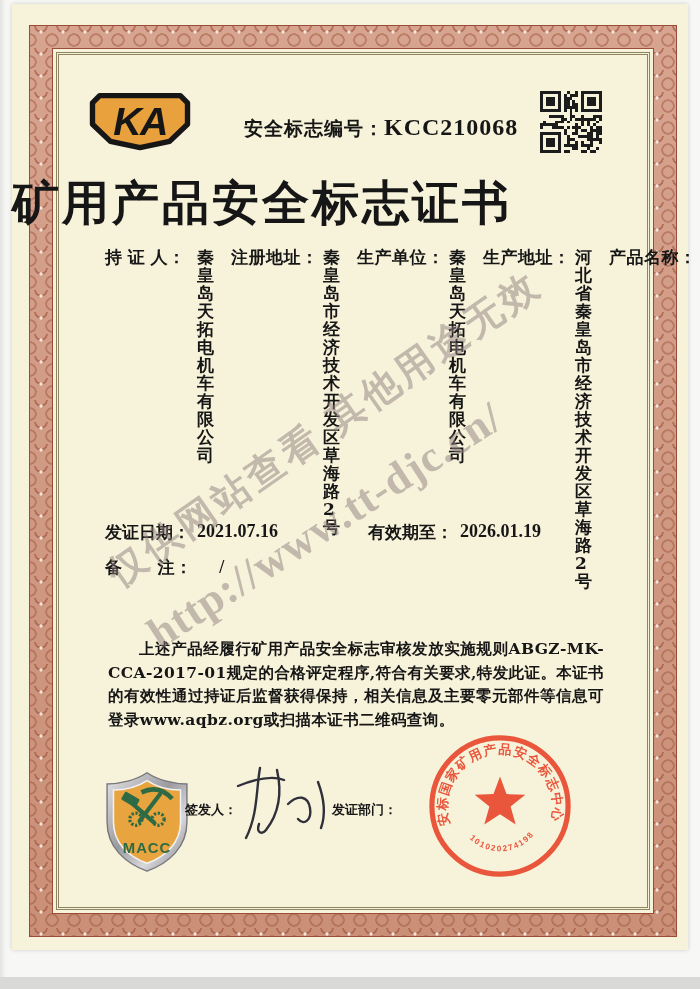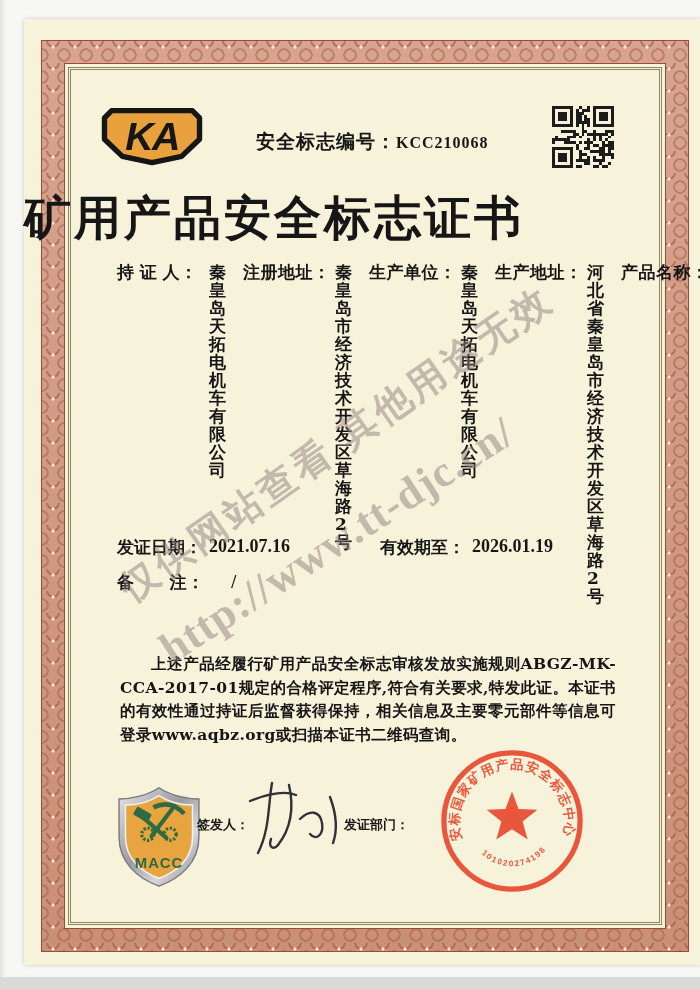--- a/index.html
+++ b/index.html
@@ -6,28 +6,27 @@
   body{
     width:700px;height:989px;position:relative;overflow:hidden;
     background:#f7f7f5;
     font-family:"Liberation Sans","DejaVu Sans",sans-serif;
   }
   body::after{content:"";position:absolute;left:0;right:0;bottom:0;height:12px;background:#d9d9d7;}
   body::before{content:"";position:absolute;left:0;top:0;bottom:0;width:6px;background:linear-gradient(90deg,#e3e3e1,rgba(0,0,0,0));}
 
   
   .paper{
-    position:absolute;left:12px;top:19px;width:676px;height:946px;
+    position:absolute;left:12px;top:4px;width:676px;height:946px;
     background:
       radial-gradient(ellipse 260px 70px at 46% 40%, rgba(238,222,130,.30), transparent 70%),
       radial-gradient(ellipse 210px 60px at 38% 56%, rgba(238,222,130,.28), transparent 70%),
       radial-gradient(ellipse 240px 90px at 56% 30%, rgba(240,228,150,.20), transparent 70%),
       #f7f2da;
     box-shadow:0 0 4px rgba(0,0,0,.18);
-    margin-left:12px;
   }
 
   
   .frame-band{
     position:absolute;left:17px;top:21px;right:11px;bottom:13px;
     border:1px solid #9a4c39;
     background-color:#d09a84;
     background-image:
       radial-gradient(circle 2px at 11px 6px, rgba(255,250,240,.85) 0 1.2px, transparent 2px),
       radial-gradient(circle 8px at 11px 0px, transparent 4.5px, rgba(158,84,62,.60) 5px 6.5px, transparent 7px),
@@ -43,21 +42,21 @@
   .frame-line{position:absolute;inset:3px;border:3px double #8d8560;}
 
   .content{position:absolute;inset:0;z-index:2;color:#161616;}
 
   
   .ka-badge{position:absolute;left:76px;top:86px;width:104px;height:74px;}
   .cert-no{
     position:absolute;left:232px;top:110px;white-space:nowrap;
     font-size:19px;font-weight:bold;letter-spacing:1px;
   }
-  .cert-no .num{font-family:"Liberation Serif","DejaVu Serif",serif;font-size:16px;font-weight:600;letter-spacing:1px;}
+  .cert-no .num{font-family:"Liberation Serif","DejaVu Serif",serif;font-size:24px;font-weight:600;letter-spacing:1px;}
   .qr{position:absolute;left:528px;top:87px;width:62px;height:62px;}
   .doc-title{
     position:absolute;left:0;right:0;top:168px;text-align:left;
     font-family:"DejaVu Serif","Liberation Serif",serif;
     font-size:47px;font-weight:700;letter-spacing:3px;white-space:nowrap;
   }
 
   
   .fields{position:absolute;left:93px;top:244px;width:562px;display:flex;flex-direction:row;gap:16px;}
   .field-row{display:flex;align-items:baseline;font-size:17px;line-height:18px;}

